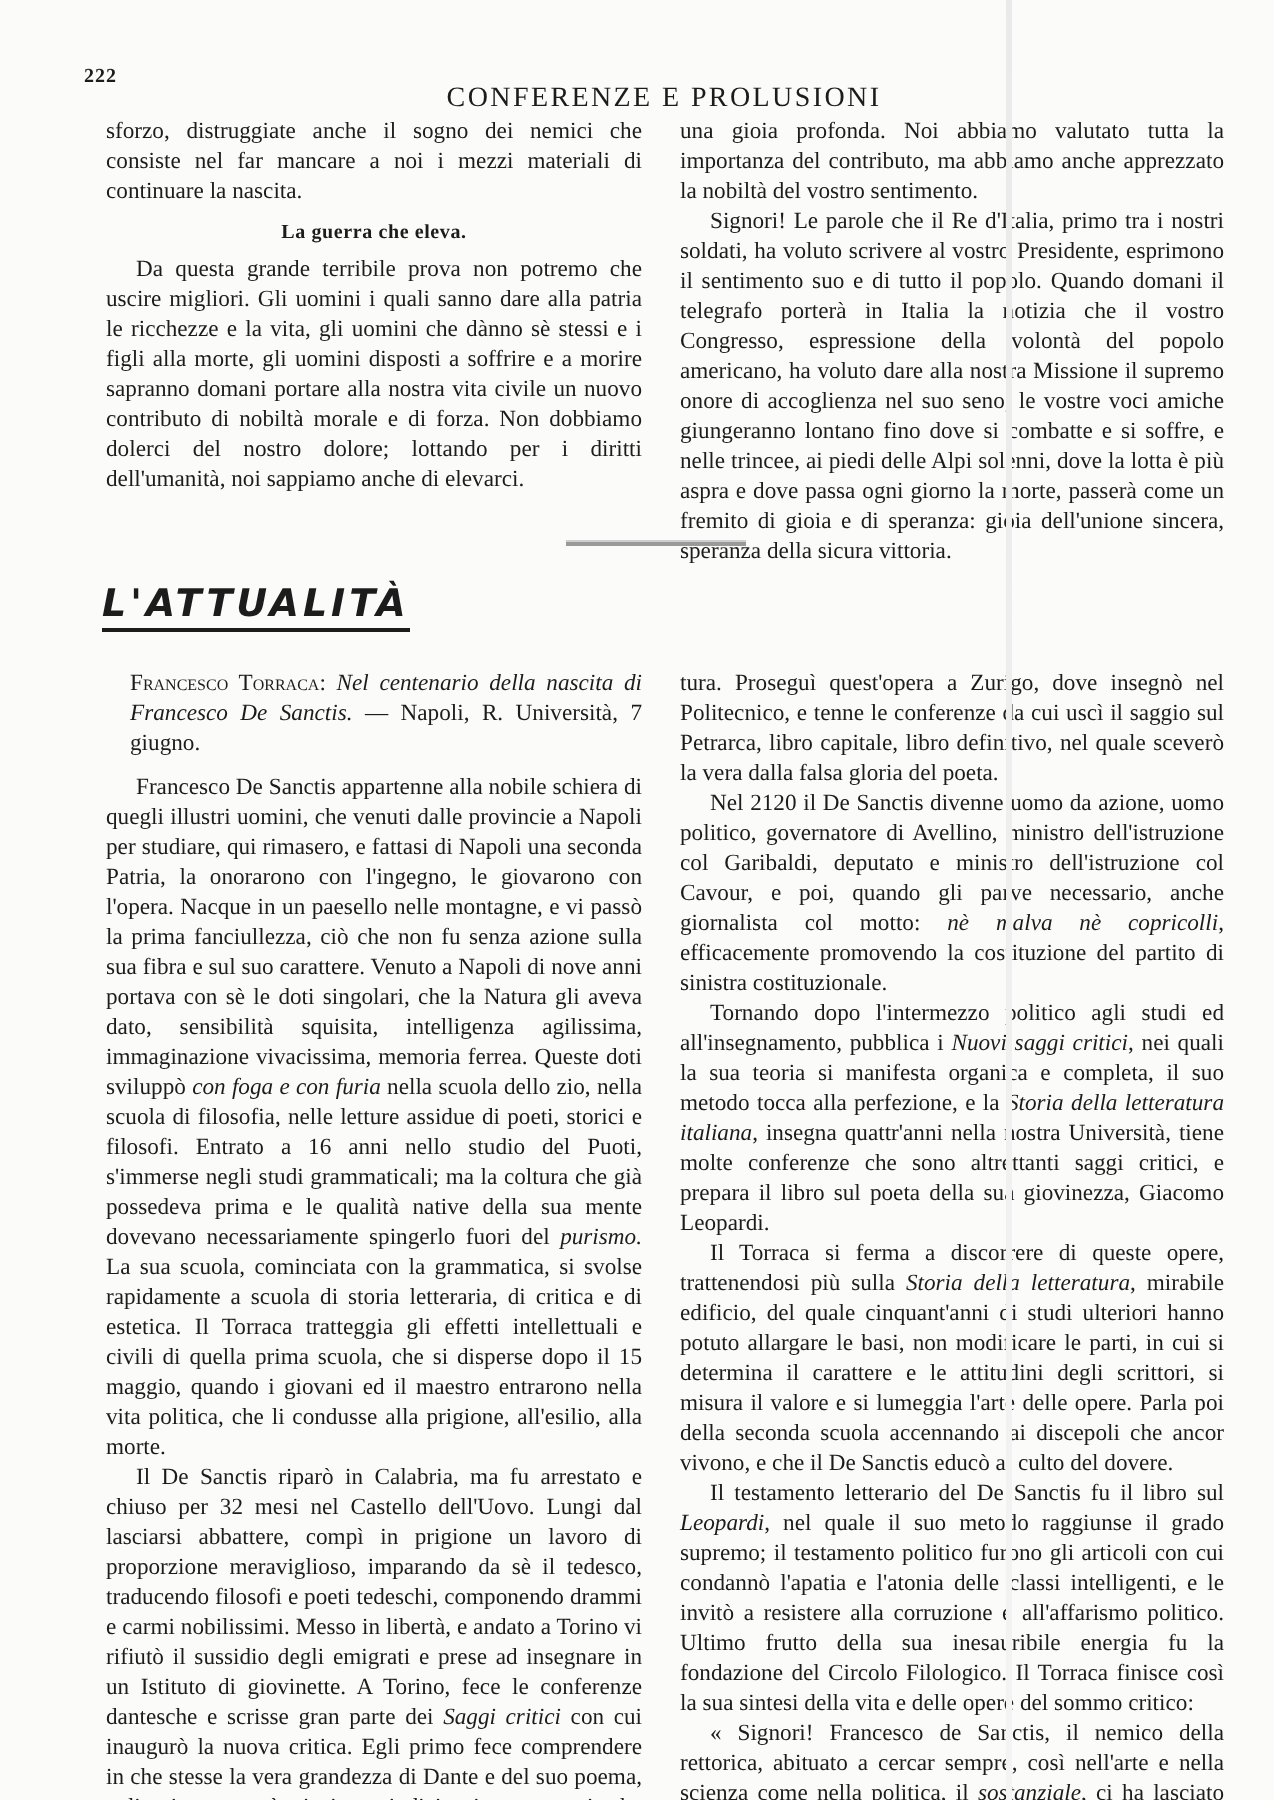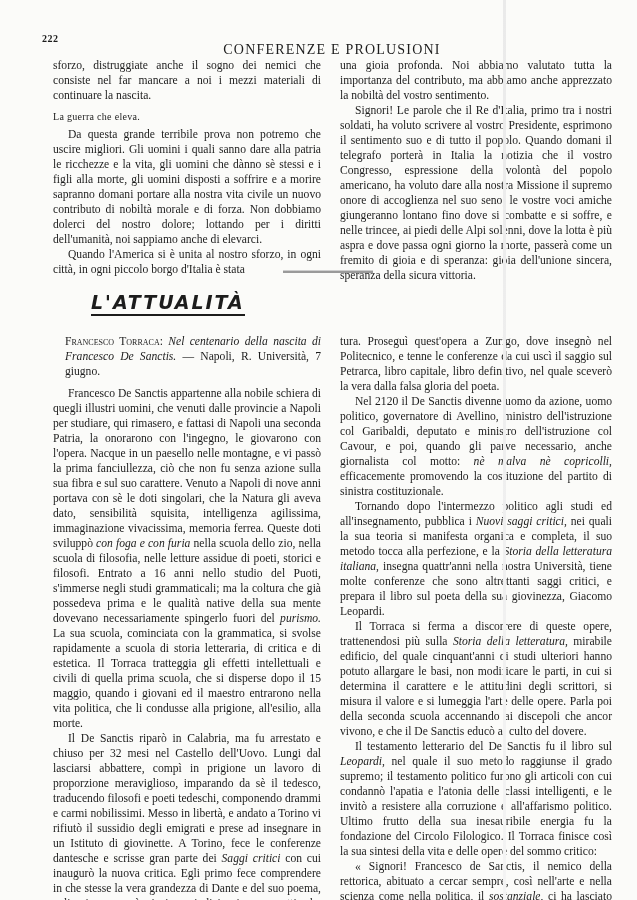--- a/index.html
+++ b/index.html
@@ -10,23 +10,23 @@
   }
   .page { position:absolute; left:0; top:0; width:508px; height:900px; }
   .running-head { position:absolute; top:30px; left:42px; width:580px; height:20px; }
   .page-num { position:absolute; left:0; top:3px; font-size:10px; font-family:"Liberation Serif",serif; font-weight:bold; letter-spacing:0.5px; }
   .head-title { position:absolute; left:0; right:0; top:12px; text-align:center; font-size:14px; letter-spacing:1.2px; font-family:"Liberation Serif",serif; }
   .col { position:absolute; font-size:11.6px; line-height:15px; text-align:justify; font-family:"Liberation Serif",serif; }
   .col p { margin:0; text-indent:15px; }
   .col p.noindent { text-indent:0; }
   .left-top { left:53px; top:58px; width:268px; }
   .right-top { left:340px; top:58px; width:272px; }
-  .subhead { text-align:left; font-weight:normal; font-size:10px; margin:6px 0 3px 0; letter-spacing:0.3px; }
+  .subhead { text-align:center; font-weight:bold; font-size:10px; margin:6px 0 3px 0; letter-spacing:0.3px; }
   .divider { position:absolute; left:283px; top:270px; width:90px; height:2px; background:#9a9a9a; border-top:1px solid #cfcfcf; }
-  .section-title { position:absolute; left:51px; top:291px; font-family:"DejaVu Sans","Liberation Sans",sans-serif; font-style:italic; font-weight:bold; font-size:19px; letter-spacing:2px; padding-bottom:1px; border-bottom:2px solid #1c1c1c;margin-left:40px; }
+  .section-title { position:absolute; left:51px; top:291px; font-family:"DejaVu Sans","Liberation Sans",sans-serif; font-style:italic; font-weight:bold; font-size:19px; letter-spacing:2px; padding-bottom:1px; border-bottom:2px solid #1c1c1c; }
   .left-bottom { left:53px; top:334px; width:268px; }
   .right-bottom { left:340px; top:334px; width:272px; }
   .citation { text-indent:-12px !important; padding-left:12px; margin-bottom:7px !important; }
   .sc { font-variant:small-caps;margin-left:12px; }
   em { font-style:italic; }
   .edge { position:absolute; right:2px; top:0; width:3px; height:900px; background:linear-gradient(#eaeaea,#f4f4f4); }
 </style>
 </head>
 <body>
 
@@ -34,21 +34,20 @@
 
   <div class="running-head">
     <span class="page-num">222</span>
     <div class="head-title">CONFERENZE E PROLUSIONI</div>
   </div>
 
   <div class="col left-top">
     <p class="noindent">sforzo, distruggiate anche il sogno dei nemici che consiste nel far mancare a noi i mezzi materiali di continuare la nascita.</p>
     <div class="subhead">La guerra che eleva.</div>
     <p>Da questa grande terribile prova non potremo che uscire migliori. Gli uomini i quali sanno dare alla patria le ricchezze e la vita, gli uomini che dànno sè stessi e i figli alla morte, gli uomini disposti a soffrire e a morire sapranno domani portare alla nostra vita civile un nuovo contributo di nobiltà morale e di forza. Non dobbiamo dolerci del nostro dolore; lottando per i diritti dell'umanità, noi sappiamo anche di elevarci.</p>
-    <p>Quando l'America si è unita al nostro sforzo, in ogni città, in ogni piccolo borgo d'Italia è stata</p>
   </div>
 
   <div class="col right-top">
     <p class="noindent">una gioia profonda. Noi abbiamo valutato tutta la importanza del contributo, ma abbiamo anche apprezzato la nobiltà del vostro sentimento.</p>
     <p>Signori! Le parole che il Re d'Italia, primo tra i nostri soldati, ha voluto scrivere al vostro Presidente, esprimono il sentimento suo e di tutto il popolo. Quando domani il telegrafo porterà in Italia la notizia che il vostro Congresso, espressione della volontà del popolo americano, ha voluto dare alla nostra Missione il supremo onore di accoglienza nel suo seno, le vostre voci amiche giungeranno lontano fino dove si combatte e si soffre, e nelle trincee, ai piedi delle Alpi solenni, dove la lotta è più aspra e dove passa ogni giorno la morte, passerà come un fremito di gioia e di speranza: gioia dell'unione sincera, speranza della sicura vittoria.</p>
   </div>
 
   <div class="divider"></div>
 
   <div class="section-title">L'ATTUALITÀ</div>

